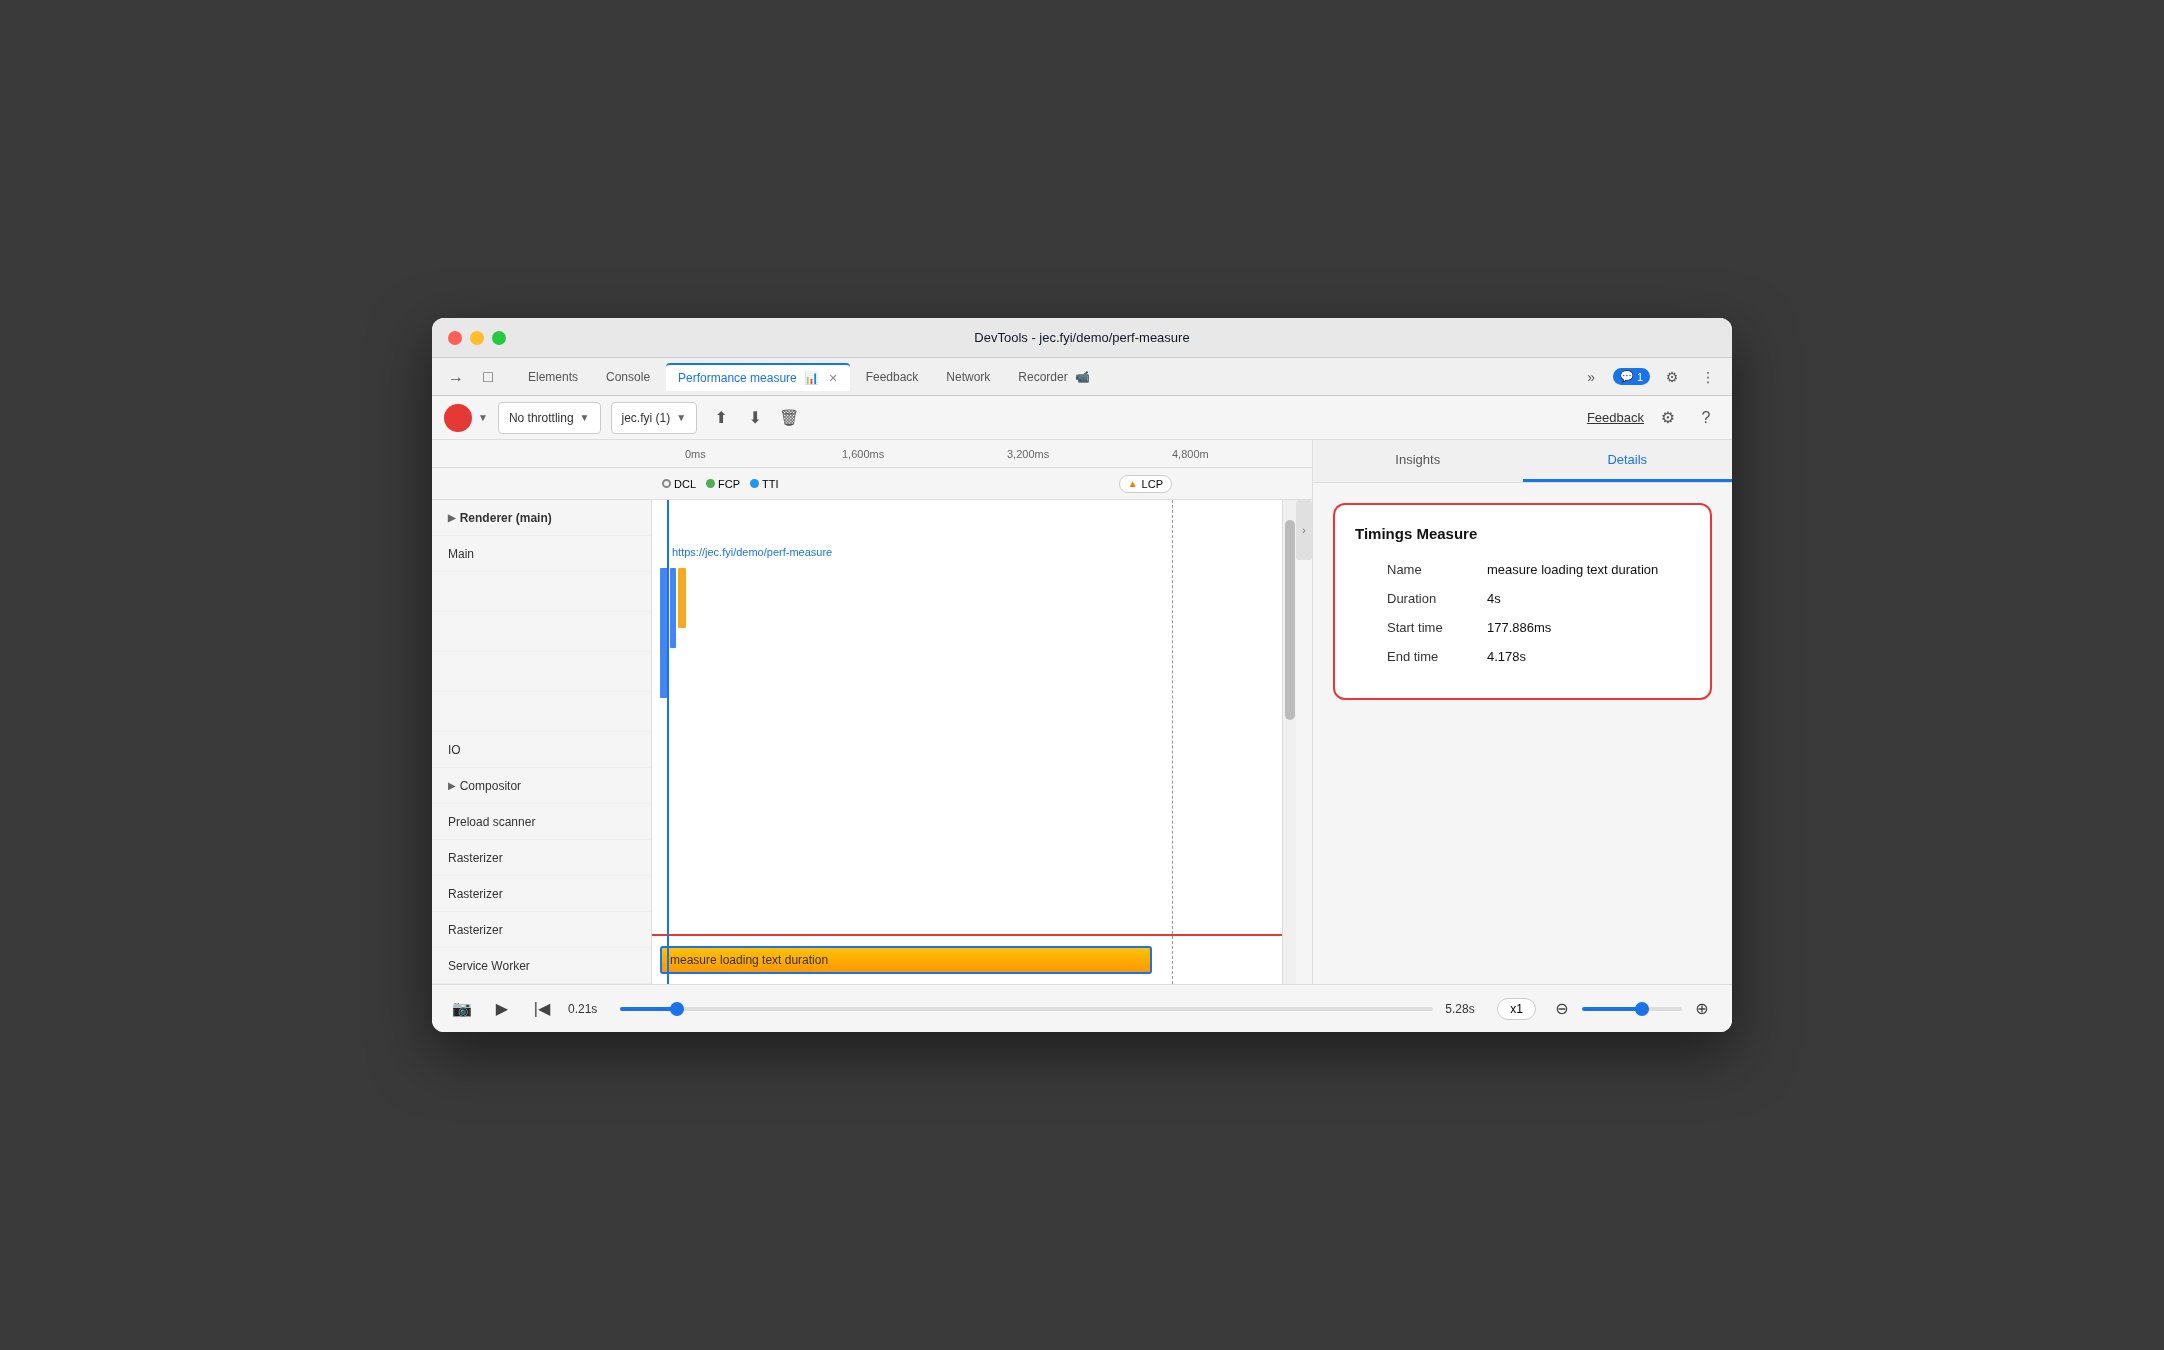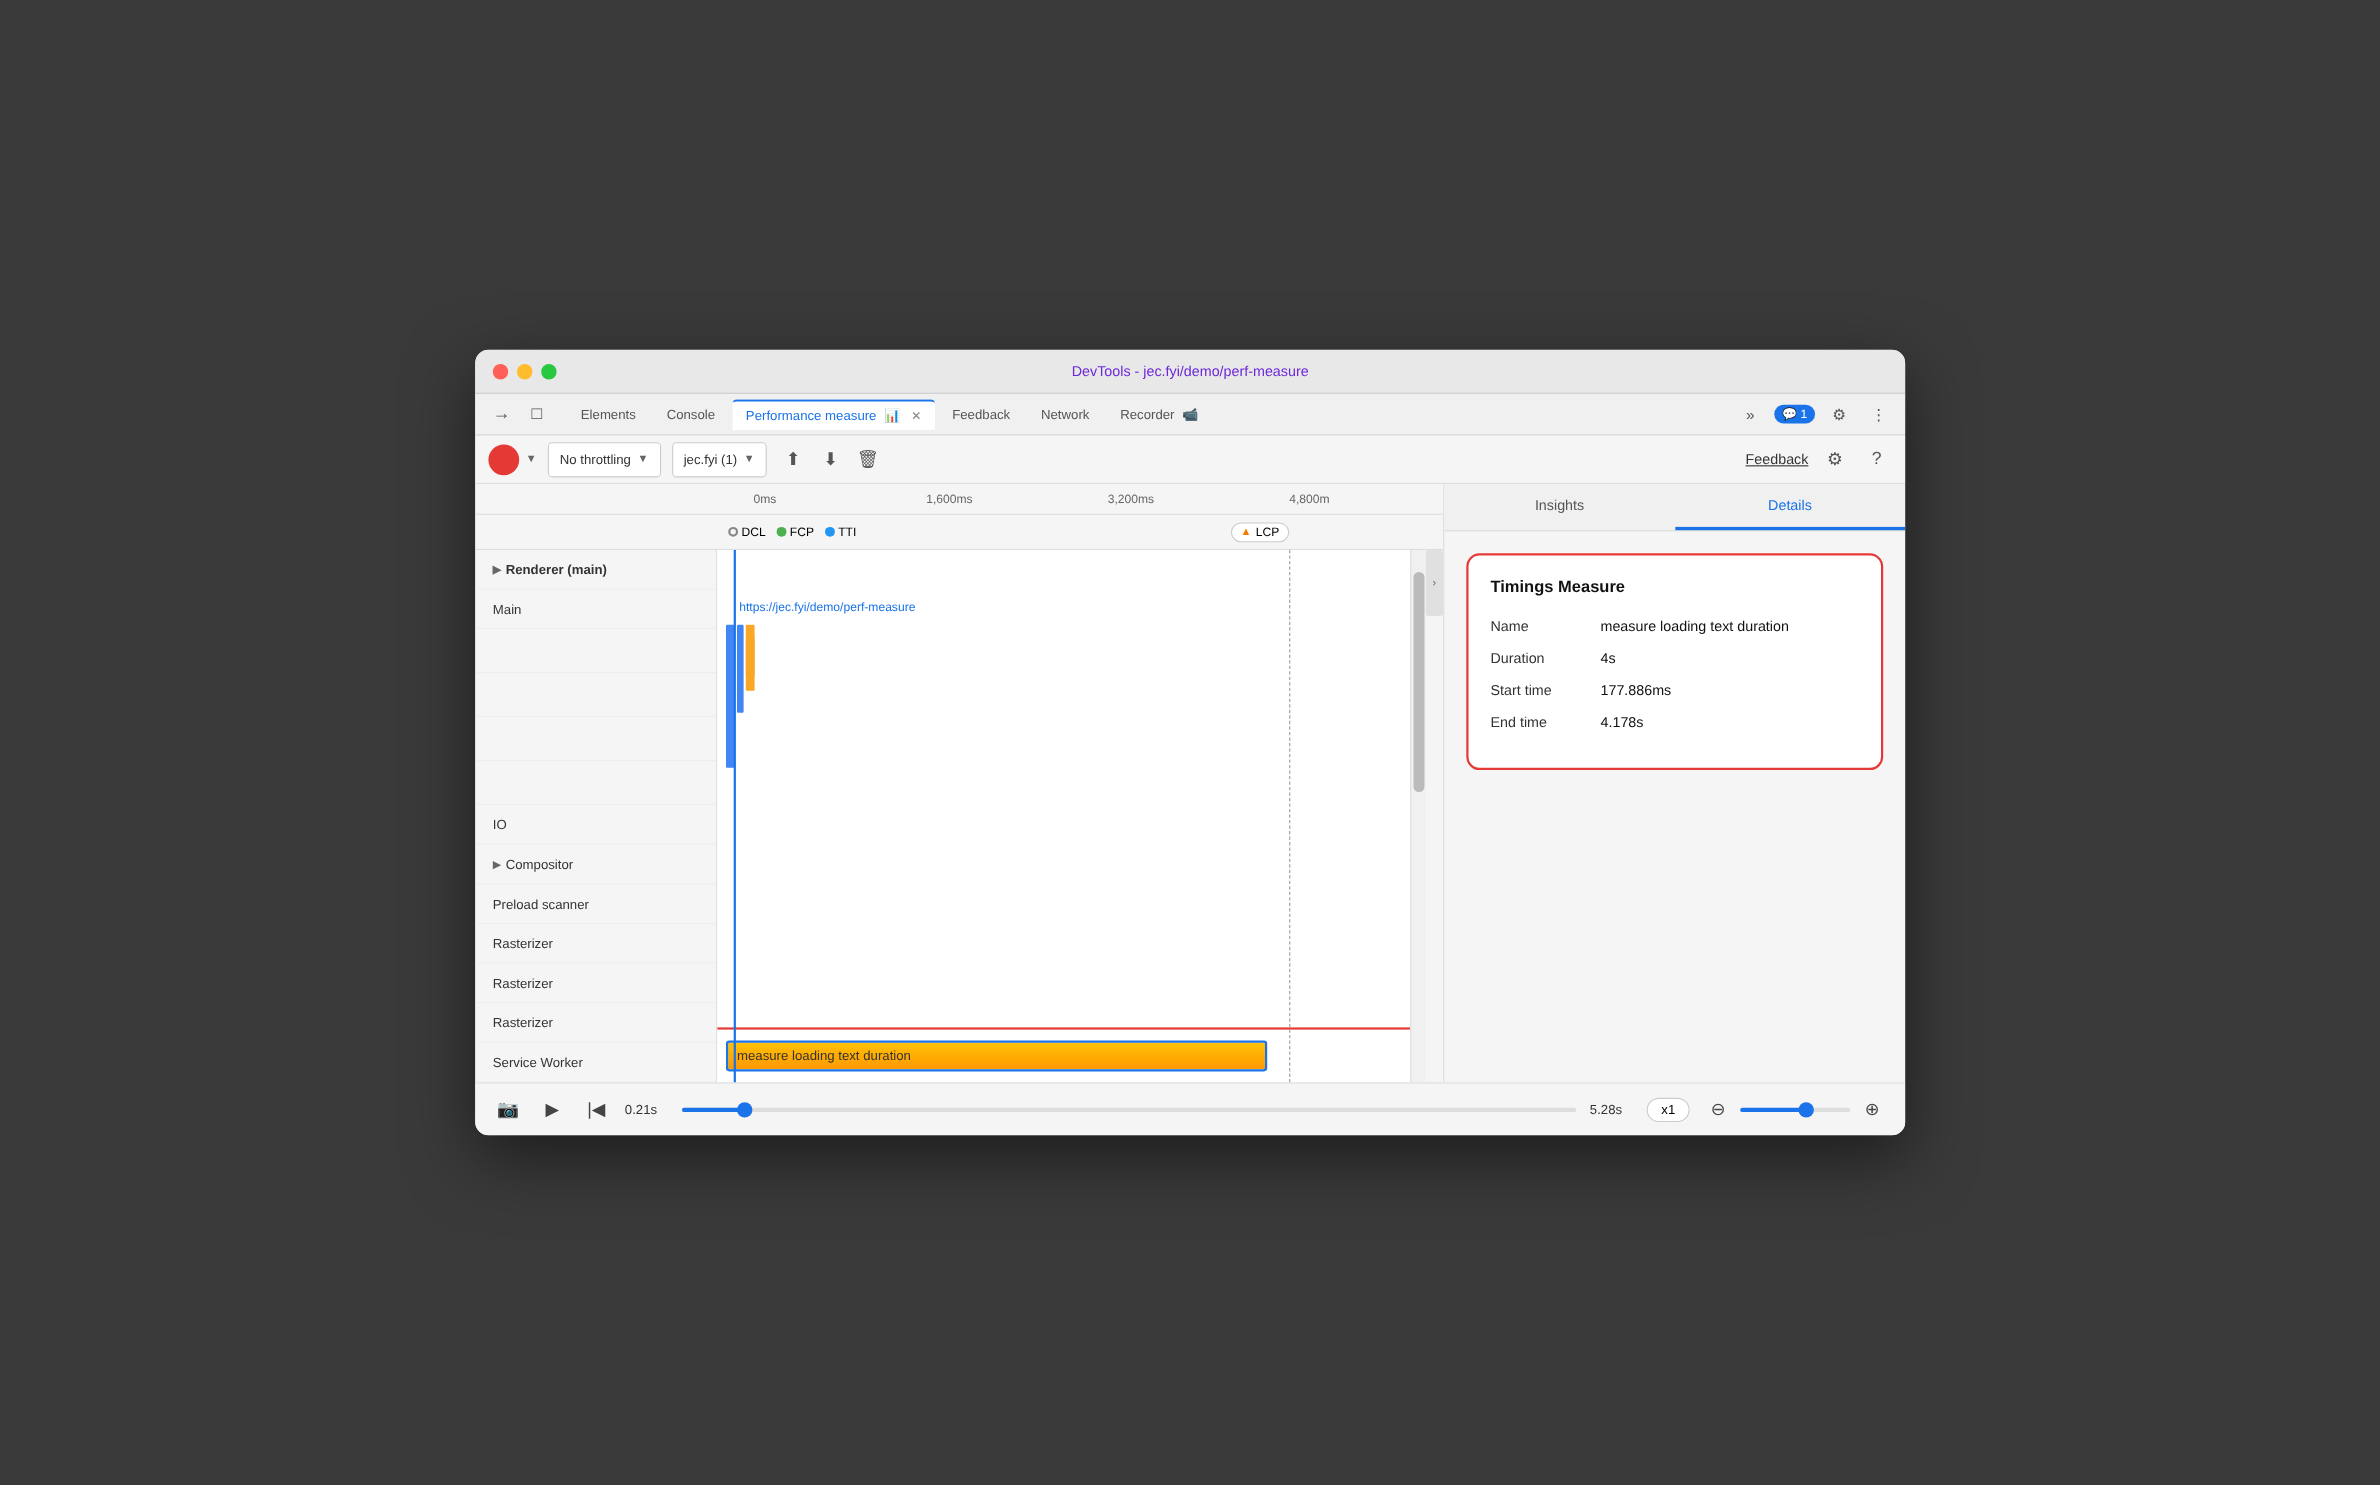--- a/index.html
+++ b/index.html
@@ -34,21 +34,21 @@
     }
     .tl { width: 14px; height: 14px; border-radius: 50%; }
     .tl-red { background: #ff5f57; }
     .tl-yellow { background: #febc2e; }
     .tl-green { background: #28c840; }
     .titlebar-title {
       position: absolute;
       left: 50%;
       transform: translateX(-50%);
       font-size: 13px;
-      color: #6d28d9;
+      color: #0f172a;
       font-weight: 500;
     }
     
     .tabbar {
       background: #f0f0f0;
       border-bottom: 1px solid #ccc;
       display: flex;
       align-items: center;
       padding: 0 10px;
       height: 38px;
@@ -358,20 +358,21 @@
     .card-title {
       font-size: 15px;
       font-weight: 700;
       margin-bottom: 20px;
       color: #111;
     }
     .detail-row {
       display: flex;
       margin-bottom: 14px;
       font-size: 13px;
+      margin-left: 32px;
     }
     .detail-label {
       width: 100px;
       color: #333;
       font-weight: 400;
     }
     .detail-value {
       color: #111;
       font-weight: 400;
     }

